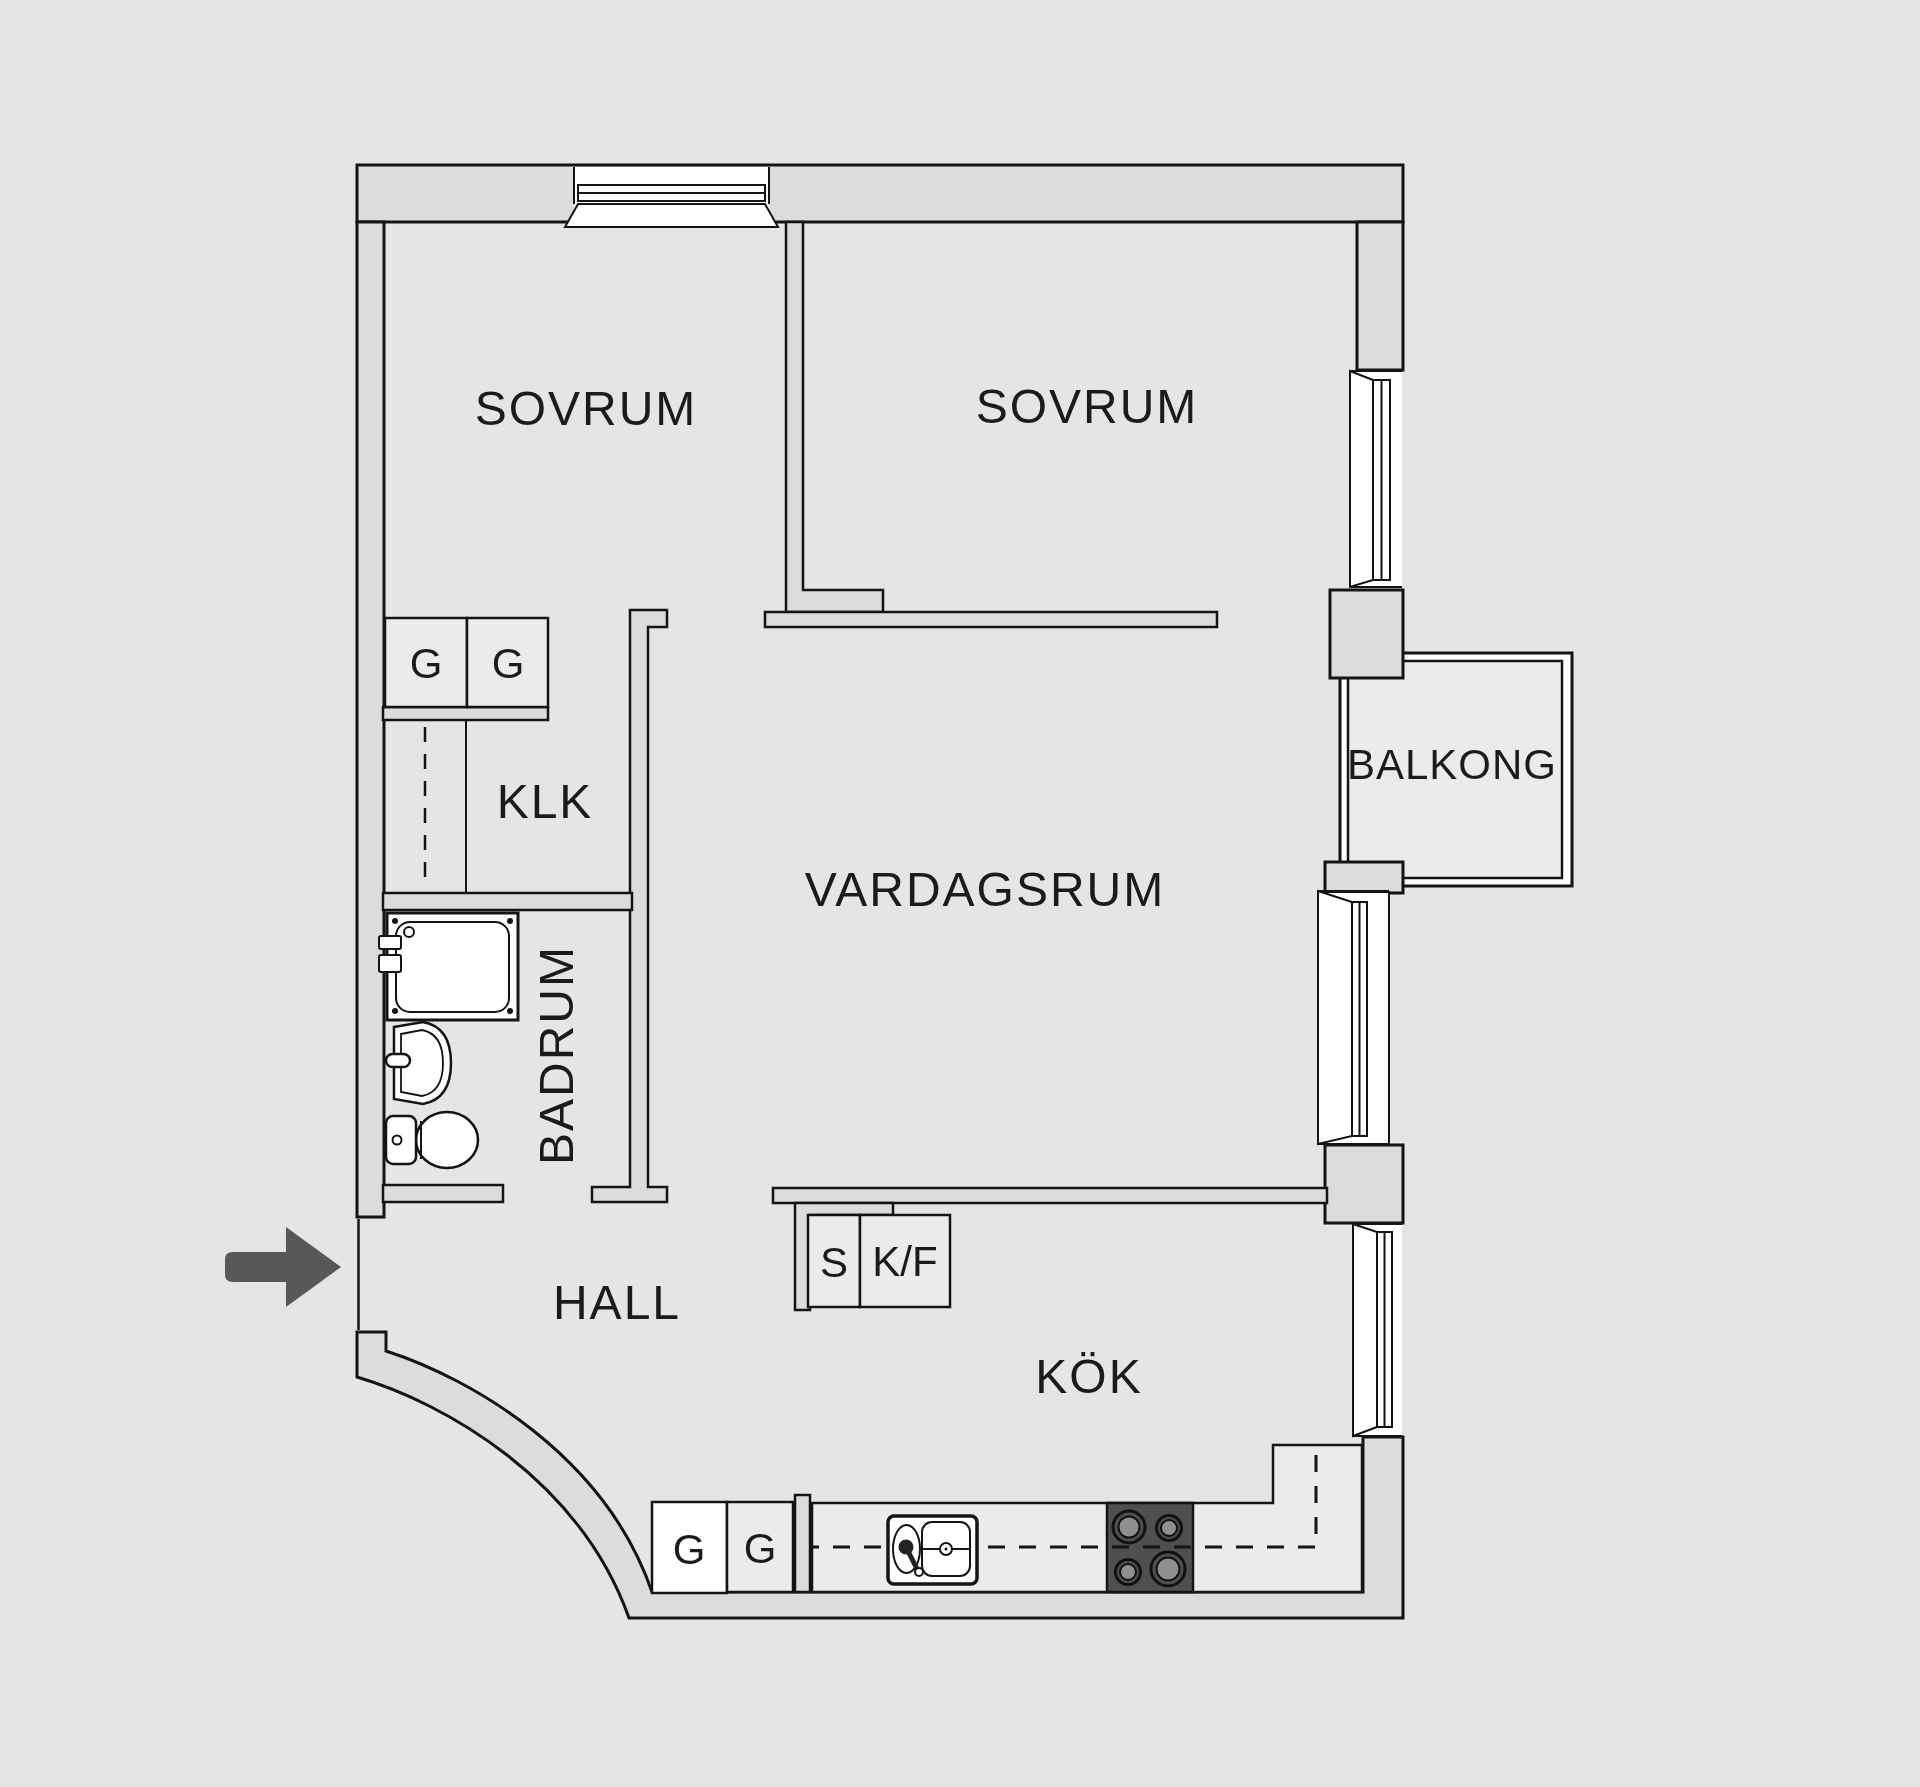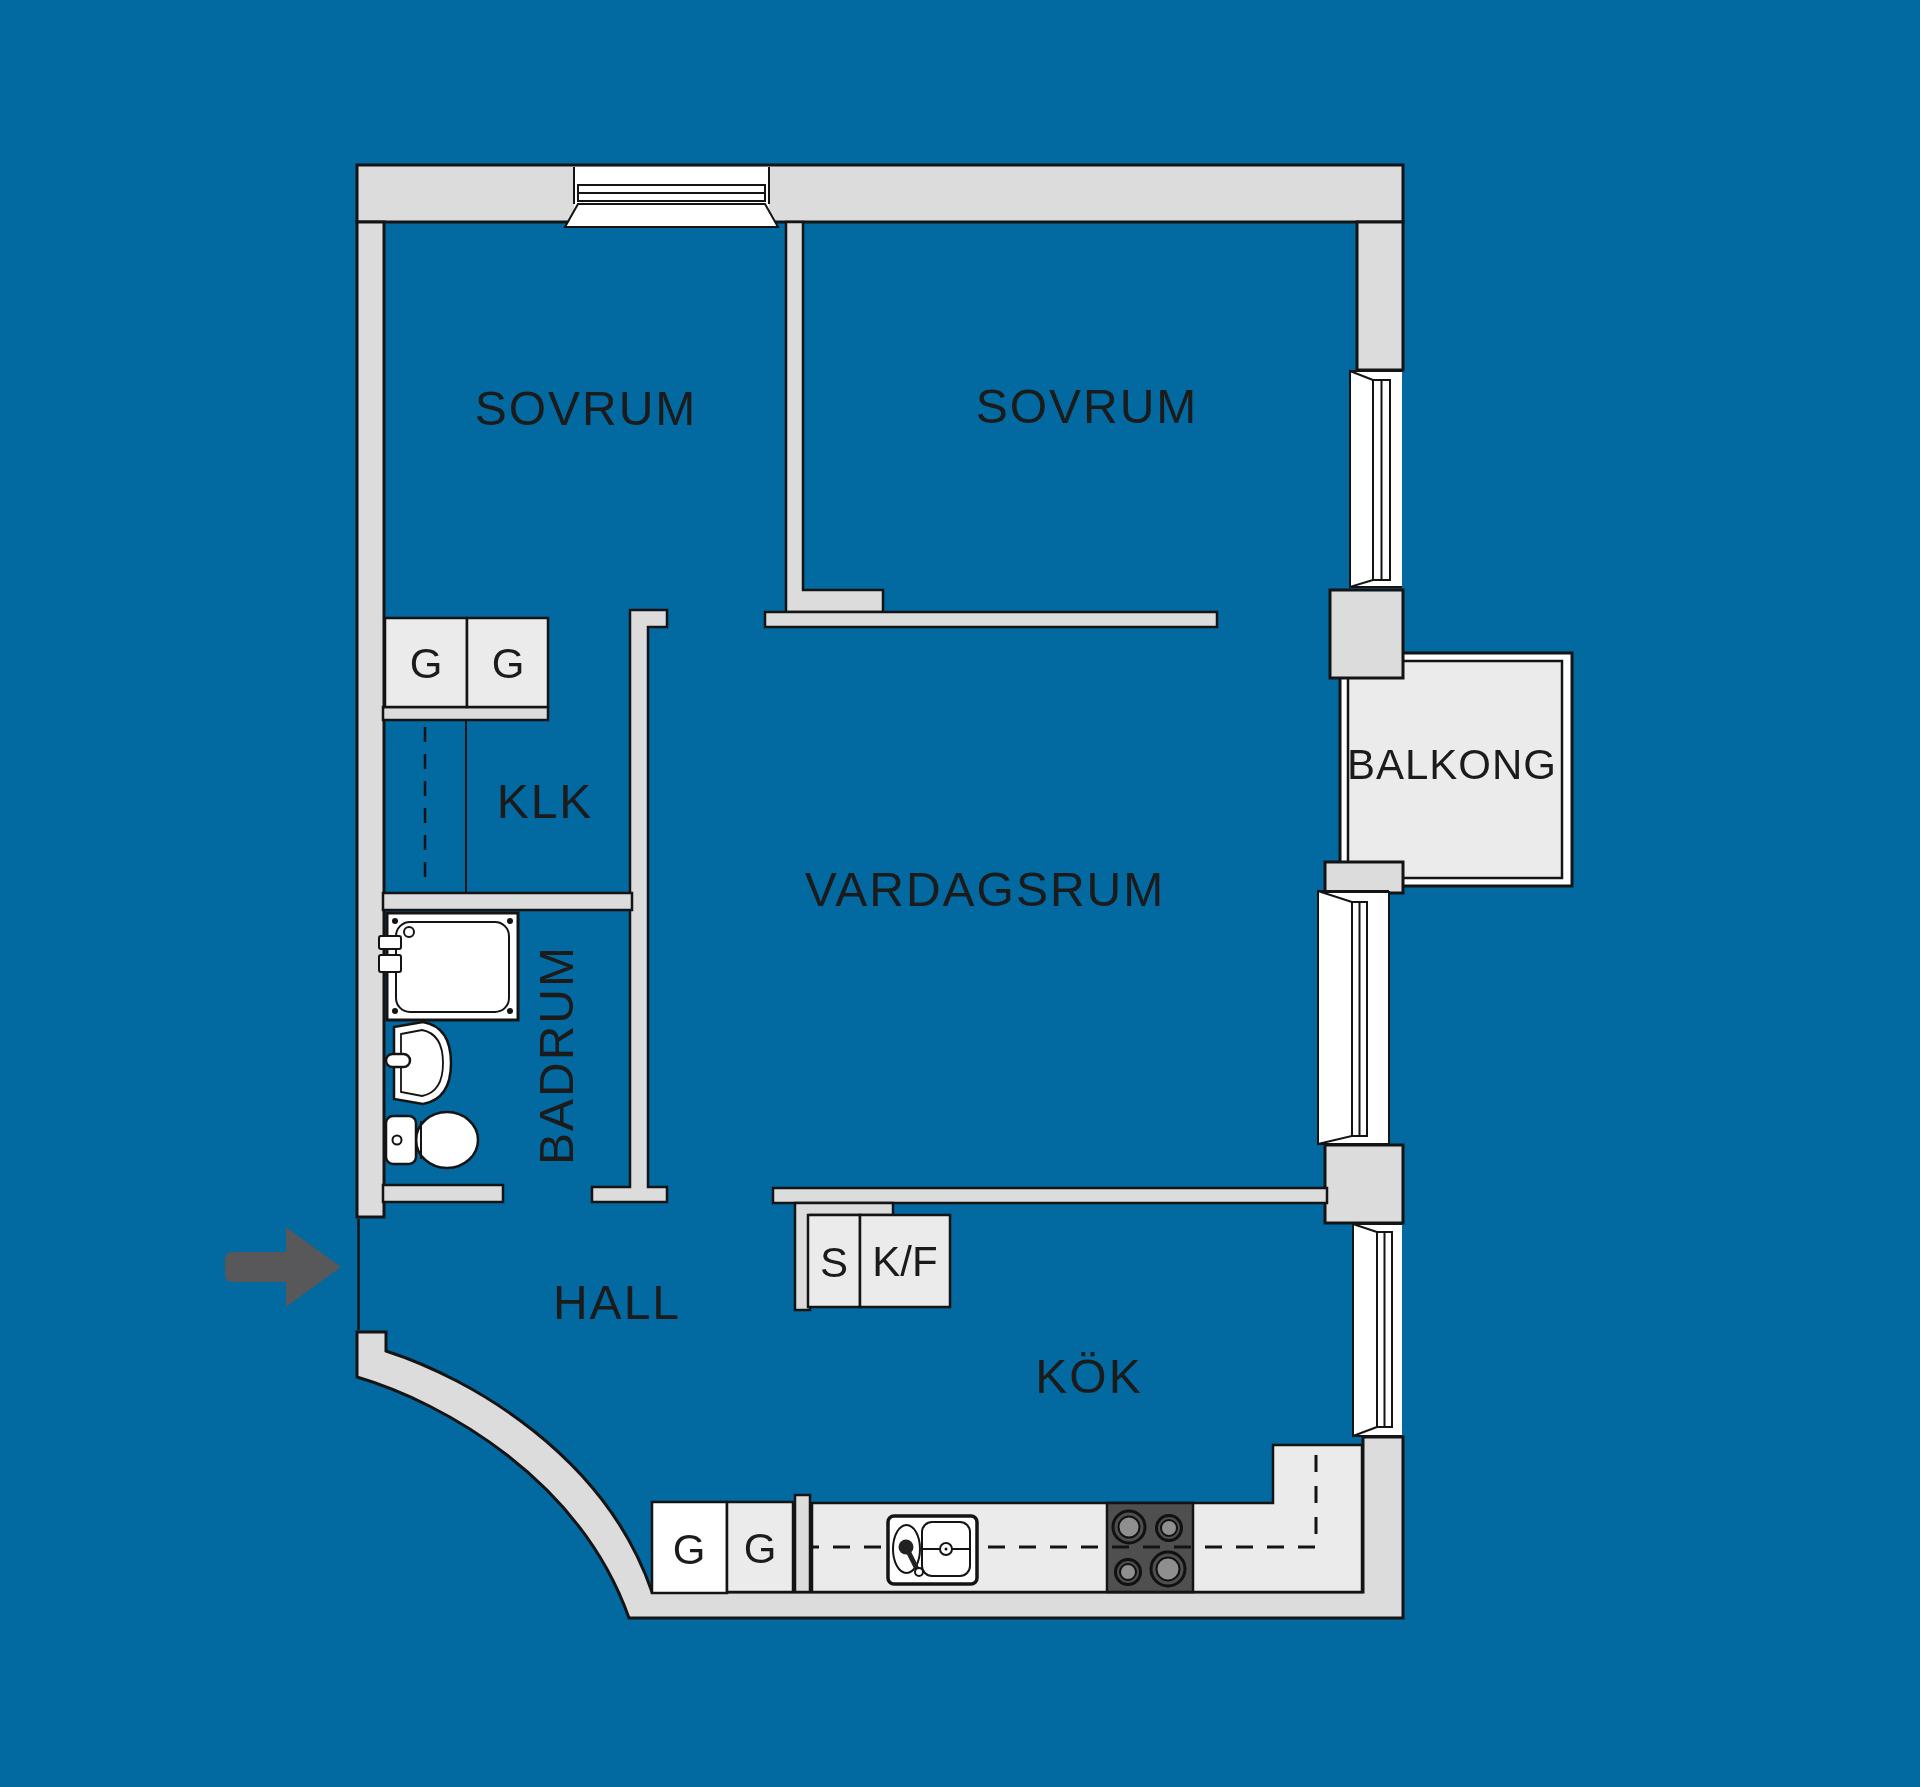--- a/index.html
+++ b/index.html
@@ -1,16 +1,16 @@
 <!DOCTYPE html>
 <html><head>
 <meta charset="utf-8">
 <style>
   html,body{margin:0;padding:0;background:#ffffff;}
-  .canvas{position:relative;width:1920px;height:1787px;background:#0369a1;overflow:hidden;}
+  .canvas{position:relative;width:1920px;height:1787px;background:#e5e5e5;overflow:hidden;}
   svg{display:block;}
   svg text{font-family:"Liberation Sans", sans-serif;fill:#1b1b1b;}
   .room-label{font-size:48px;letter-spacing:2px;font-weight:500;text-anchor:middle;}
   .balcony-label{font-size:42px;letter-spacing:1px;font-weight:500;text-anchor:middle;}
   .small-label{font-size:42px;font-weight:500;text-anchor:middle;}
   .wall{fill:#dcdcdc;stroke:#141414;stroke-width:3;stroke-linejoin:miter;}
   .iwall{fill:#dcdcdc;stroke:#141414;stroke-width:2.5;stroke-linejoin:miter;}
   .whitefill{fill:#ffffff;stroke:none;}
   .wline{stroke:#141414;stroke-width:2;fill:none;}
   .wline25{stroke:#141414;stroke-width:2.5;fill:none;}

